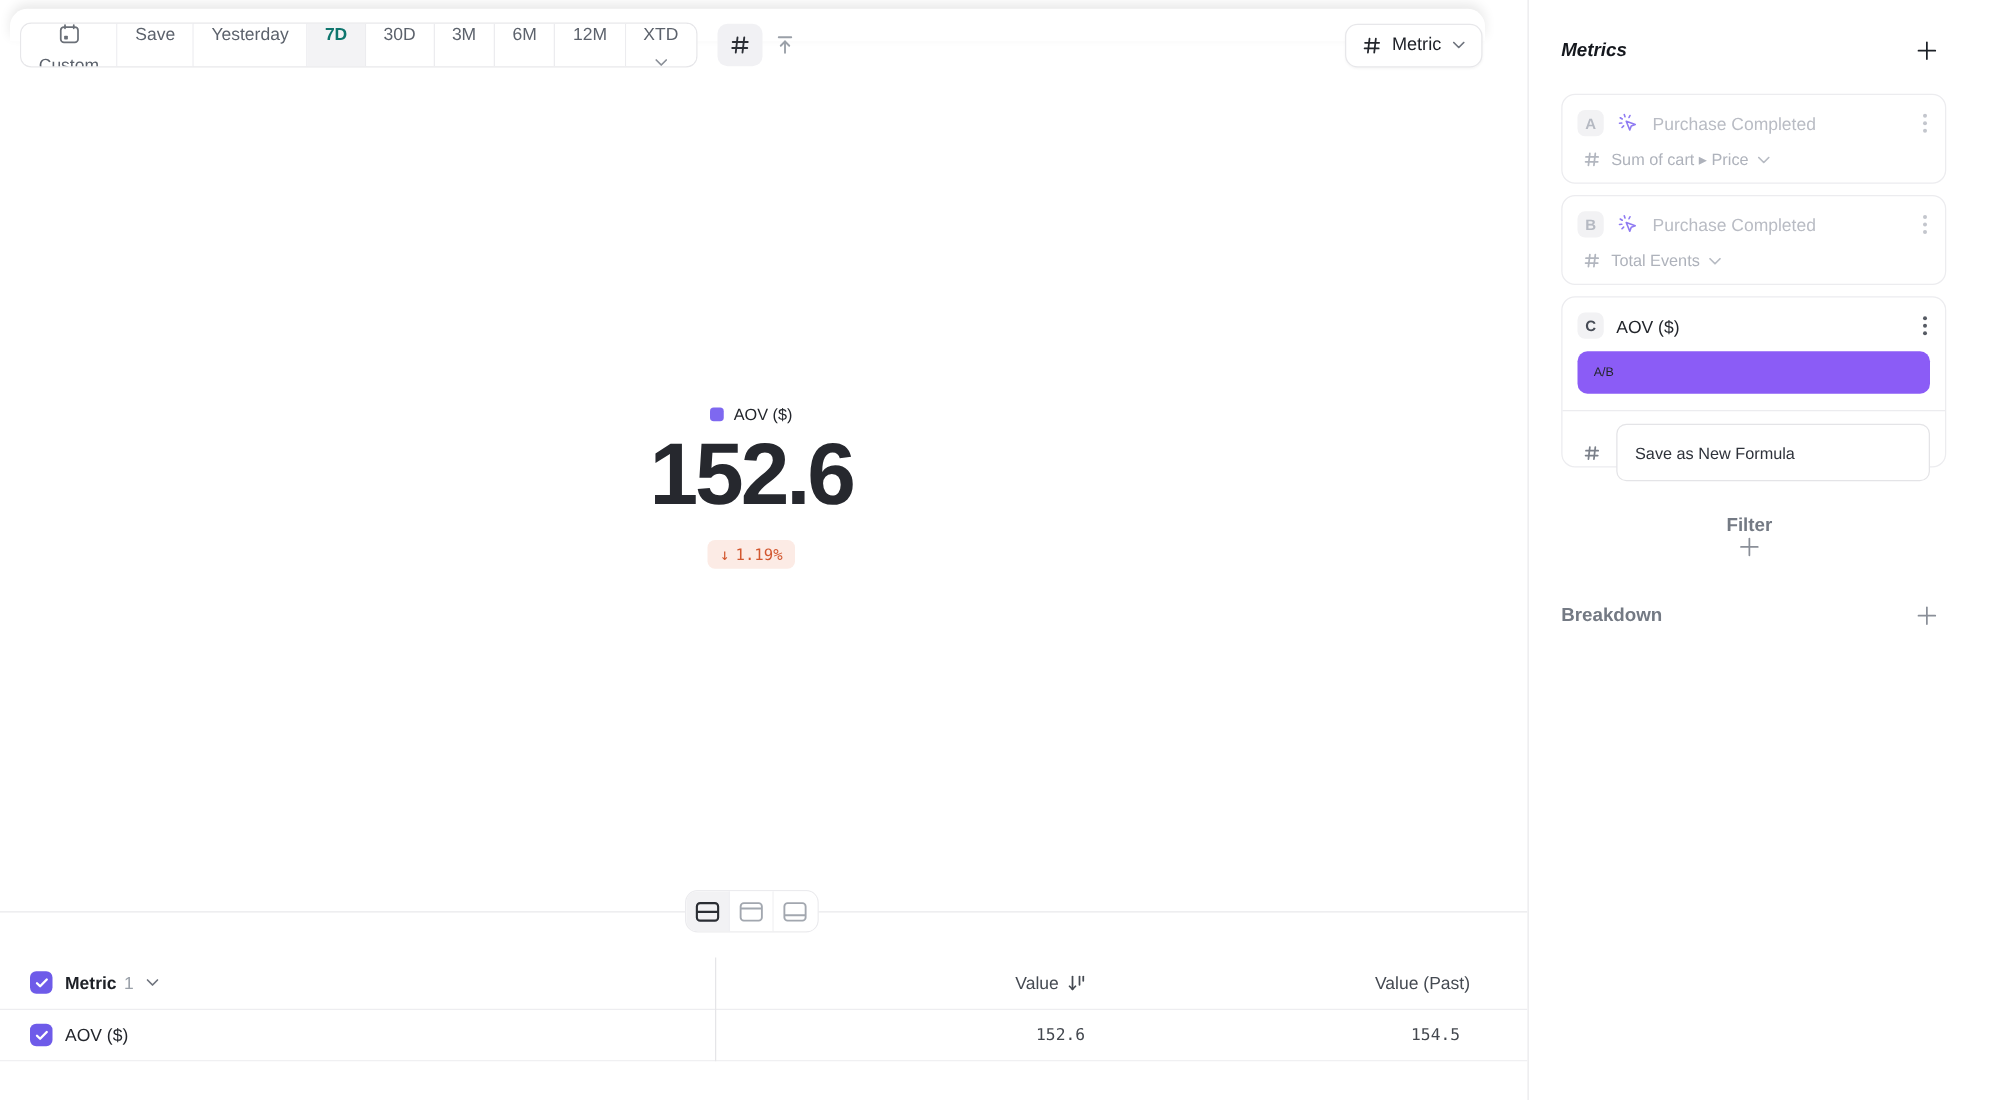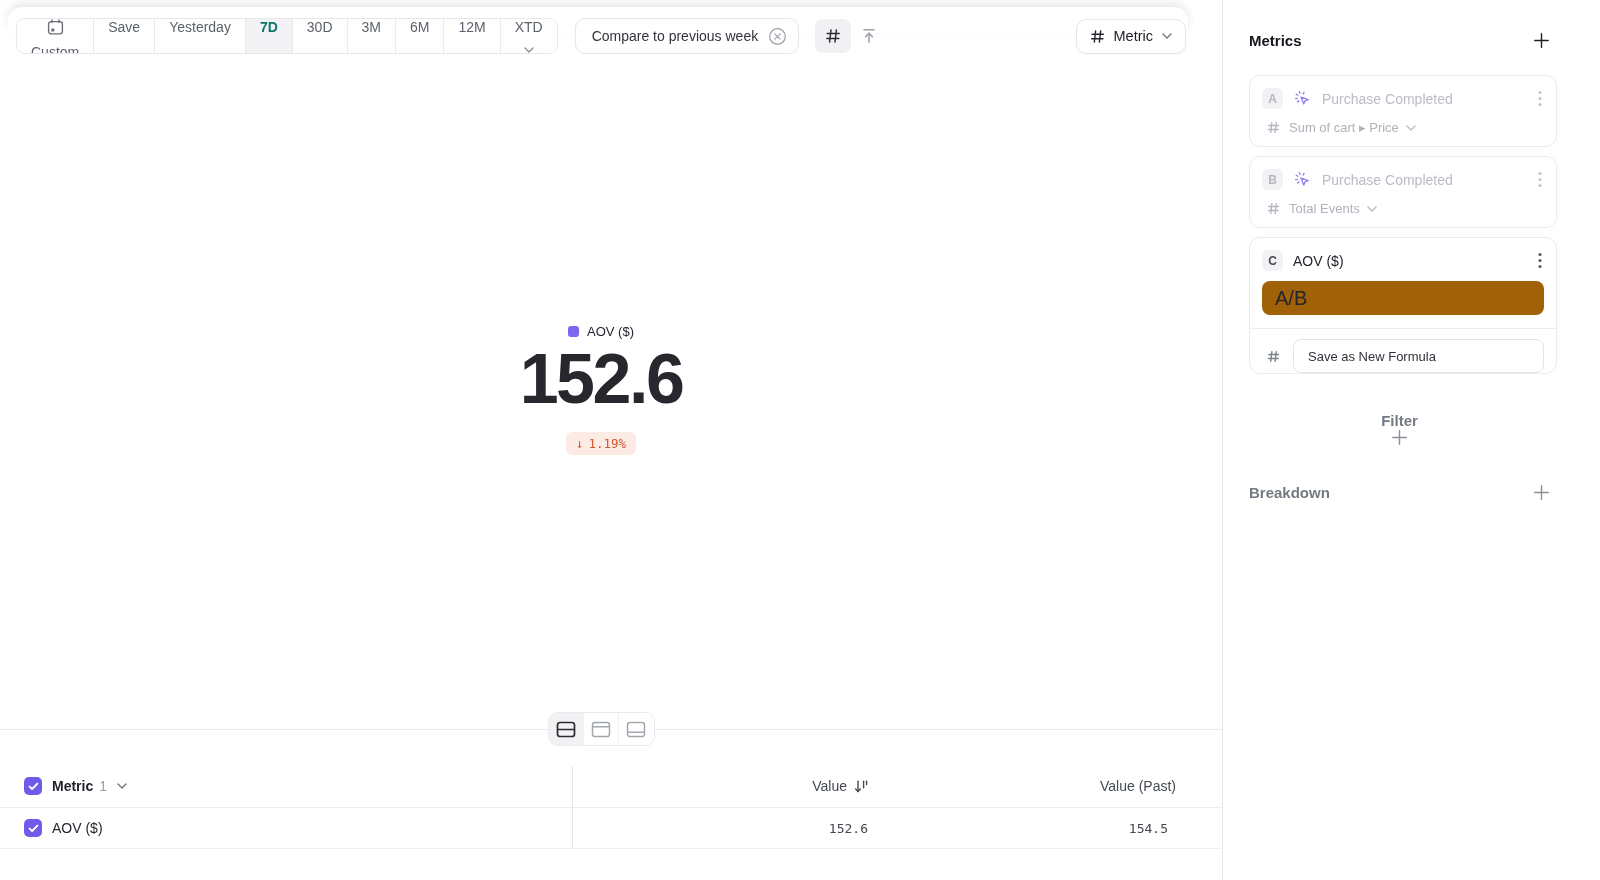--- a/index.html
+++ b/index.html
@@ -81,21 +81,21 @@
   .th-chevron { color:#6f747e; display:flex; }
   .col-value-h { position:absolute; right:354px; top:0; height:100%; display:flex; align-items:center; gap:7px; font-size:14px; font-weight:500; color:#454a52; }
   .col-past-h  { position:absolute; right:46px;  top:0; height:100%; display:flex; align-items:center; font-size:14px; font-weight:500; color:#454a52; }
   .row-name { font-size:14px; color:#23262c; }
   .cell-value { position:absolute; right:354px; top:0; height:100%; display:flex; align-items:center; font-family:"DejaVu Sans Mono", monospace; font-size:13px; color:#43474e; }
   .cell-past  { position:absolute; right:54px;  top:0; height:100%; display:flex; align-items:center; font-family:"DejaVu Sans Mono", monospace; font-size:13px; color:#43474e; }
   .v-divider { position:absolute; top:766px; left:572px; width:1px; height:83px; background:#e5e5e8; }
 
   
   .sidebar { position:absolute; left:1222px; top:0; width:378px; height:880px; background:#fff; border-left:1px solid #e9e9ec; }
-  .sb-header { position:absolute; top:32px; left:26px; right:50px; display:flex; justify-content:space-between; align-items:center; }
+  .sb-header { position:absolute; top:32px; left:26px; right:50px; display:flex; justify-content:space-between; align-items:center;font-style:italic; }
   .sb-title { font-size:15px; font-weight:bold; color:#14171d; }
   .sb-plus { color:#1d2127; display:flex; cursor:pointer; }
   .sb-section { position:absolute; left:26px; right:50px; display:flex; justify-content:space-between; align-items:center; }
   .sb-section .sb-title { color:#747a84; }
   .sb-section .sb-plus { color:#8a8f98; }
 
   .card { position:absolute; left:26px; width:308px; border:1px solid #ececef; border-radius:11px; background:#fff; }
   .card-row1 { display:flex; align-items:center; gap:10px; padding:12px 12px 0 12px; }
   .badge { width:21px; height:21px; border-radius:6px; background:#f2f2f4; font-size:12px; font-weight:bold; display:flex; align-items:center; justify-content:center; flex:none; }
   .badge.dim { color:#b5b9c2; }
@@ -104,27 +104,27 @@
   .card-title.dim { color:#b9bcc4; }
   .card-title.dark { color:#22252b; }
   .kebab { margin-left:auto; display:flex; padding:2px; cursor:pointer; }
   .kebab.dim { color:#c3c6cd; }
   .kebab.dark { color:#565b64; }
   .card-row2 { display:flex; align-items:center; gap:9px; padding:11px 12px 0 17px; font-size:13px; color:#aeb2bb; }
   .hash-dim { color:#b2b6bf; display:flex; }
   .hash-mid { color:#7b808a; display:flex; }
   .measure { display:flex; align-items:center; gap:7px; }
   .formula-field {
-    margin:10px 12px 0 12px; height:34px; background:#a16207; border-radius:8px;
-    display:flex; align-items:center; padding:0 13px; font-size:20px; color:#23262c;
+    margin:10px 12px 0 12px; height:34px; background:#8b5cf6; border-radius:8px;
+    display:flex; align-items:center; padding:0 13px; font-size:10px; color:#23262c;
   }
   .card-divider { margin-top:13px; border-top:1px solid #ececef; }
   .card-action-row { display:flex; align-items:center; gap:13px; padding:10px 12px 12px 17px; }
   .save-btn {
-    flex:1; height:34px; border:1px solid #e4e4e7; border-radius:8px; background:#fff;
+    flex:1; height:46px; border:1px solid #e4e4e7; border-radius:8px; background:#fff;
     display:flex; align-items:center; padding:11px 14px; font-size:13px; font-weight:500; color:#2e323a;
     cursor:pointer;
   }
 </style>
 </head>
 <body>
 
 <div class="app">
 
   <div class="main">
@@ -167,29 +167,20 @@
         <div class="seg-btn">
           <span>XTD</span>
           <span style="display:flex;color:#8a8f98">
             <svg width="10" height="6" viewBox="0 0 10 6" fill="none" stroke="currentColor" stroke-width="1.4" stroke-linecap="round" stroke-linejoin="round">
                 <path d="M1 1l4 4 4-4"></path>
               </svg>
           </span>
         </div>
       </div>
 
-      <div class="chip">
-        <span>Compare to previous week</span>
-        <span style="display:flex">
-          <svg width="19" height="19" viewBox="0 0 19 19" fill="none" stroke="#9aa0a8" stroke-width="1.2" stroke-linecap="round">
-            <circle cx="9.5" cy="9.5" r="7.8"></circle>
-              <path d="M6.8 6.8l5.4 5.4M12.2 6.8l-5.4 5.4"></path>
-          </svg>
-        </span>
-      </div>
 
       <div class="icon-seg">
         <div class="icon-btn active">
           <span style="display:flex">
             <svg width="16" height="16" viewBox="0 0 16 16" fill="none" stroke="currentColor" stroke-width="1.5" stroke-linecap="round">
               <path d="M6 2L4.6 14M11.4 2L10 14M2.2 5.6h12M1.8 10.4h12"></path>
             </svg>
           </span>
         </div>
         <div class="icon-btn inactive">

